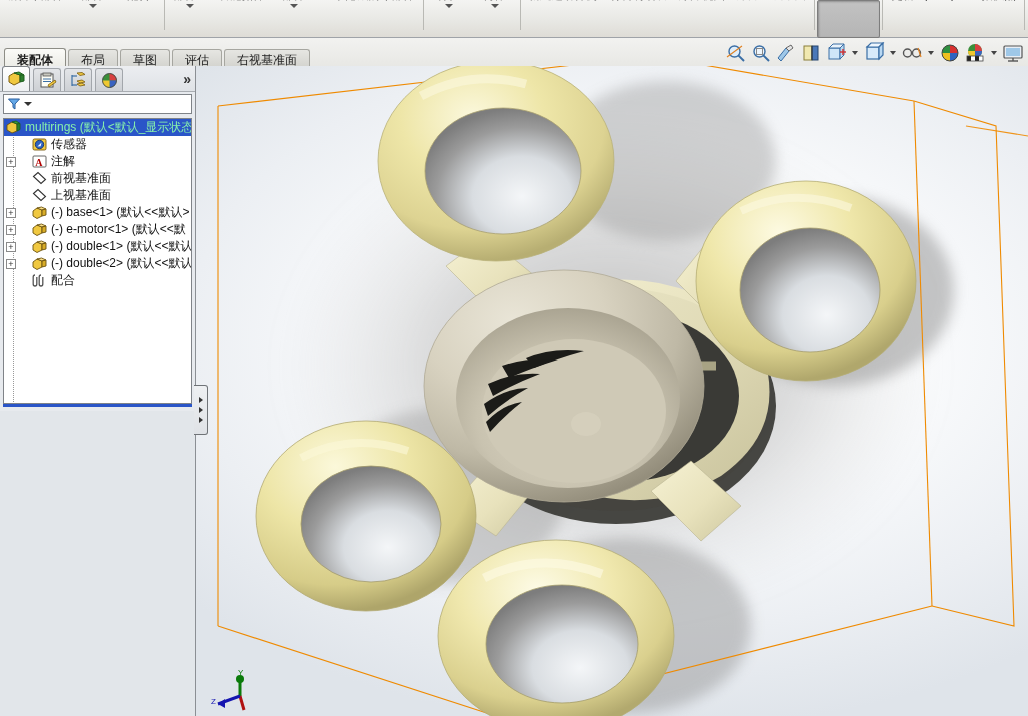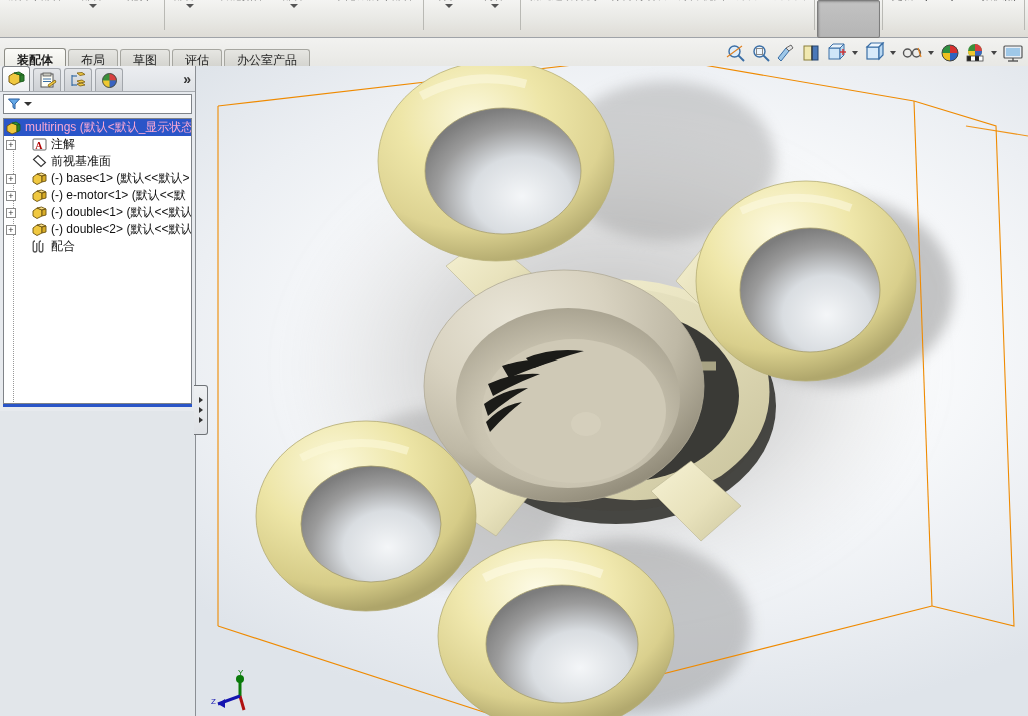--- a/index.html
+++ b/index.html
@@ -95,21 +95,21 @@
   }
   .tree {
     position:absolute; left:3px; top:52px; right:3px; height:286px;
     background:#fff; border:1px solid #7f8388; overflow:hidden;
     font-size:12px; color:#111;
   }
   .tnode {
     height:17px; display:flex; align-items:center; white-space:nowrap;
     position:relative; padding-left:2px; cursor:default;
   }
-  .tnode.sel { background:#2a55c8; color:#f9a8d4;align-items:flex-end; }
+  .tnode.sel { background:#2a55c8; color:#86efac; }
   .tnode .lbl { margin-left:4px; font-size:12px; }
   .expander {
     width:10px;height:10px;border:1px solid #8a8a8a;background:#fff;
     font-size:9px;line-height:8px;text-align:center;color:#333;
     margin-right:2px; flex:none;
   }
   .spacer10 { width:10px; flex:none; margin-right:2px; }
   .indent { width:14px; flex:none; }
   .tline { position:absolute; left:9px; top:0; bottom:0; width:1px;
            background:repeating-linear-gradient(#999 0 1px, transparent 1px 2px); }
@@ -207,21 +207,21 @@
       </div>
       <div class="rb-sep"></div>
     </div>
 
   <div class="tabstrip" id="tabstrip">
       <div style="width: 4px;"></div>
       <div class="tab active">装配体</div>
       <div class="tab">布局</div>
       <div class="tab">草图</div>
       <div class="tab">评估</div>
-      <div class="tab">办公室产品</div>
+      <div class="tab">右视基准面</div>
     </div>
 
   <div class="viewbar">
     <div class="vb-btn">
       <svg width="22" height="22" viewBox="0 0 22 22">
         <circle cx="9.5" cy="9.5" r="5.5" fill="#dfeefb" stroke="#3a6ea5" stroke-width="1.4"></circle>
         <line x1="13.6" y1="13.6" x2="19" y2="19" stroke="#3a6ea5" stroke-width="2"></line>
         <line x1="2" y1="15" x2="17" y2="4" stroke="#e08020" stroke-width="1.1"></line>
       </svg>
     </div>
@@ -355,35 +355,53 @@
         <div class="tline"></div>
         <div class="tnode sel">
           <svg width="15" height="15" viewBox="0 0 15 15" style="flex: 0 0 auto;">
             <path d="M1 5 L6 2 L11 4 L11 11 L6 13 L1 10 Z" fill="#f0c840" stroke="#6b5210" stroke-width="0.9"></path>
             <path d="M6 2 L10 1 L14 3.5 L11 4 Z" fill="#3a9c3a" stroke="#1e5e1e" stroke-width="0.9"></path>
             <path d="M11 4 L14 3.5 L14 9.5 L11 11 Z" fill="#2a7f2a" stroke="#1e5e1e" stroke-width="0.9"></path>
           </svg>
           <span class="lbl">multirings  (默认&lt;默认_显示状态</span>
         </div>
         <div class="tnode">
+          <div class="spacer10"></div>
+          <div class="indent"></div>
+          <svg width="15" height="15" viewBox="0 0 15 15" style="flex: 0 0 auto;">
+            <rect x="1" y="2" width="13" height="11" rx="1.5" fill="#f0c840" stroke="#7a5c10" stroke-width="0.9"></rect>
+            <circle cx="7.5" cy="7.5" r="4.2" fill="#2f63c0" stroke="#16356e" stroke-width="0.9"></circle>
+            <path d="M5.4 9.6 L9.6 5.4 L8.6 9.2 Z" fill="#fff"></path>
+          </svg>
+          <span class="lbl">传感器</span>
+        </div>
+        <div class="tnode">
           <div class="expander">+</div>
           <div class="indent"></div>
           <svg width="15" height="15" viewBox="0 0 15 15" style="flex: 0 0 auto;">
             <rect x="1" y="2" width="13" height="11" rx="1" fill="#fff" stroke="#555" stroke-width="0.9"></rect>
             <text x="3.2" y="11.6" font-size="10" font-weight="bold" fill="#b00000" font-family="Liberation Serif, serif">A</text>
           </svg>
           <span class="lbl">注解</span>
         </div>
         <div class="tnode">
           <div class="spacer10"></div>
           <div class="indent"></div>
           <svg width="15" height="15" viewBox="0 0 15 15" style="flex: 0 0 auto;">
             <path d="M1.5 5.5 L6 1.5 L13.5 8.5 L9 12.5 Z" fill="none" stroke="#333" stroke-width="1.1"></path>
           </svg>
           <span class="lbl">前视基准面</span>
+        </div>
+        <div class="tnode">
+          <div class="spacer10"></div>
+          <div class="indent"></div>
+          <svg width="15" height="15" viewBox="0 0 15 15" style="flex: 0 0 auto;">
+            <path d="M1.5 5.5 L6 1.5 L13.5 8.5 L9 12.5 Z" fill="none" stroke="#333" stroke-width="1.1"></path>
+          </svg>
+          <span class="lbl">上视基准面</span>
         </div>
         <div class="tnode">
           <div class="expander">+</div>
           <div class="indent"></div>
           <svg width="15" height="15" viewBox="0 0 15 15" style="flex: 0 0 auto;">
             <path d="M1 6 L5 3 L10 5 L10 11 L5 13.5 L1 11 Z" fill="#f0c840" stroke="#6b5210" stroke-width="0.9"></path>
             <path d="M5 3 L9.5 2 L14 4 L10 5 Z" fill="#fbe08a" stroke="#6b5210" stroke-width="0.9"></path>
             <path d="M10 5 L14 4 L14 10 L10 11 Z" fill="#d8ac28" stroke="#6b5210" stroke-width="0.9"></path>
           </svg>
           <span class="lbl">(-) base&lt;1&gt;  (默认&lt;&lt;默认&gt;</span>

